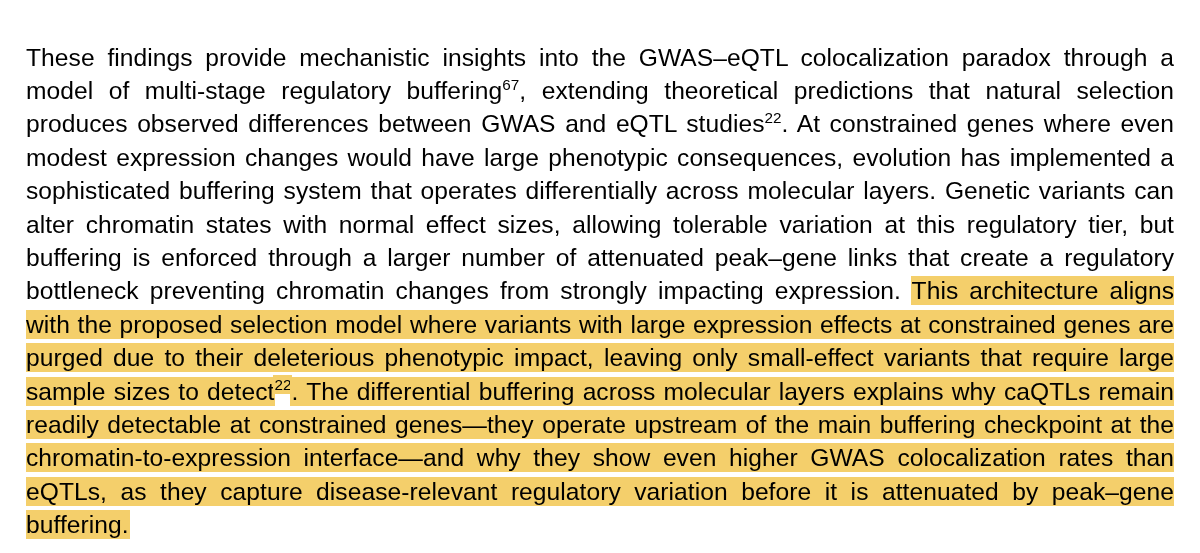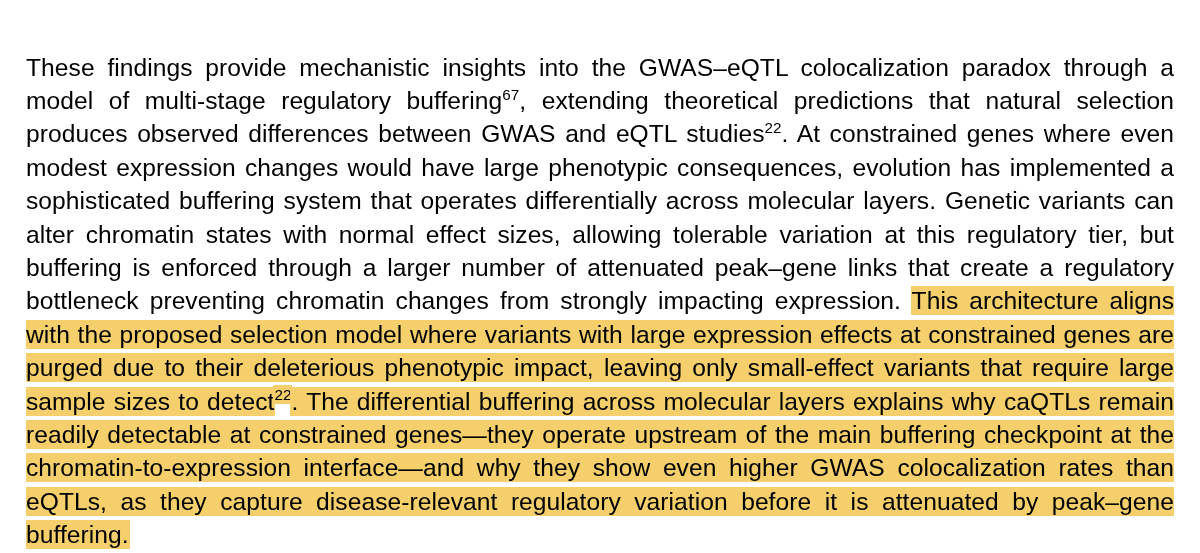--- a/index.html
+++ b/index.html
@@ -12,21 +12,21 @@
     height: 553px;
     font-family: "Liberation Sans", sans-serif;
     color: #000000;
     overflow: hidden;
   }
   .page {
     position: relative;
     width: 1200px;
     height: 553px;
     box-sizing: border-box;
-    padding: 26px 26px 0 26px;
+    padding: 16px 26px 0 26px;
   }
   .paragraph {
     font-size: 24.6px;
     line-height: 33.4px;
     text-align: justify;
     text-justify: inter-word;
     letter-spacing: 0.05px;
     word-spacing: 0.2px;
     hyphens: none;
   }

